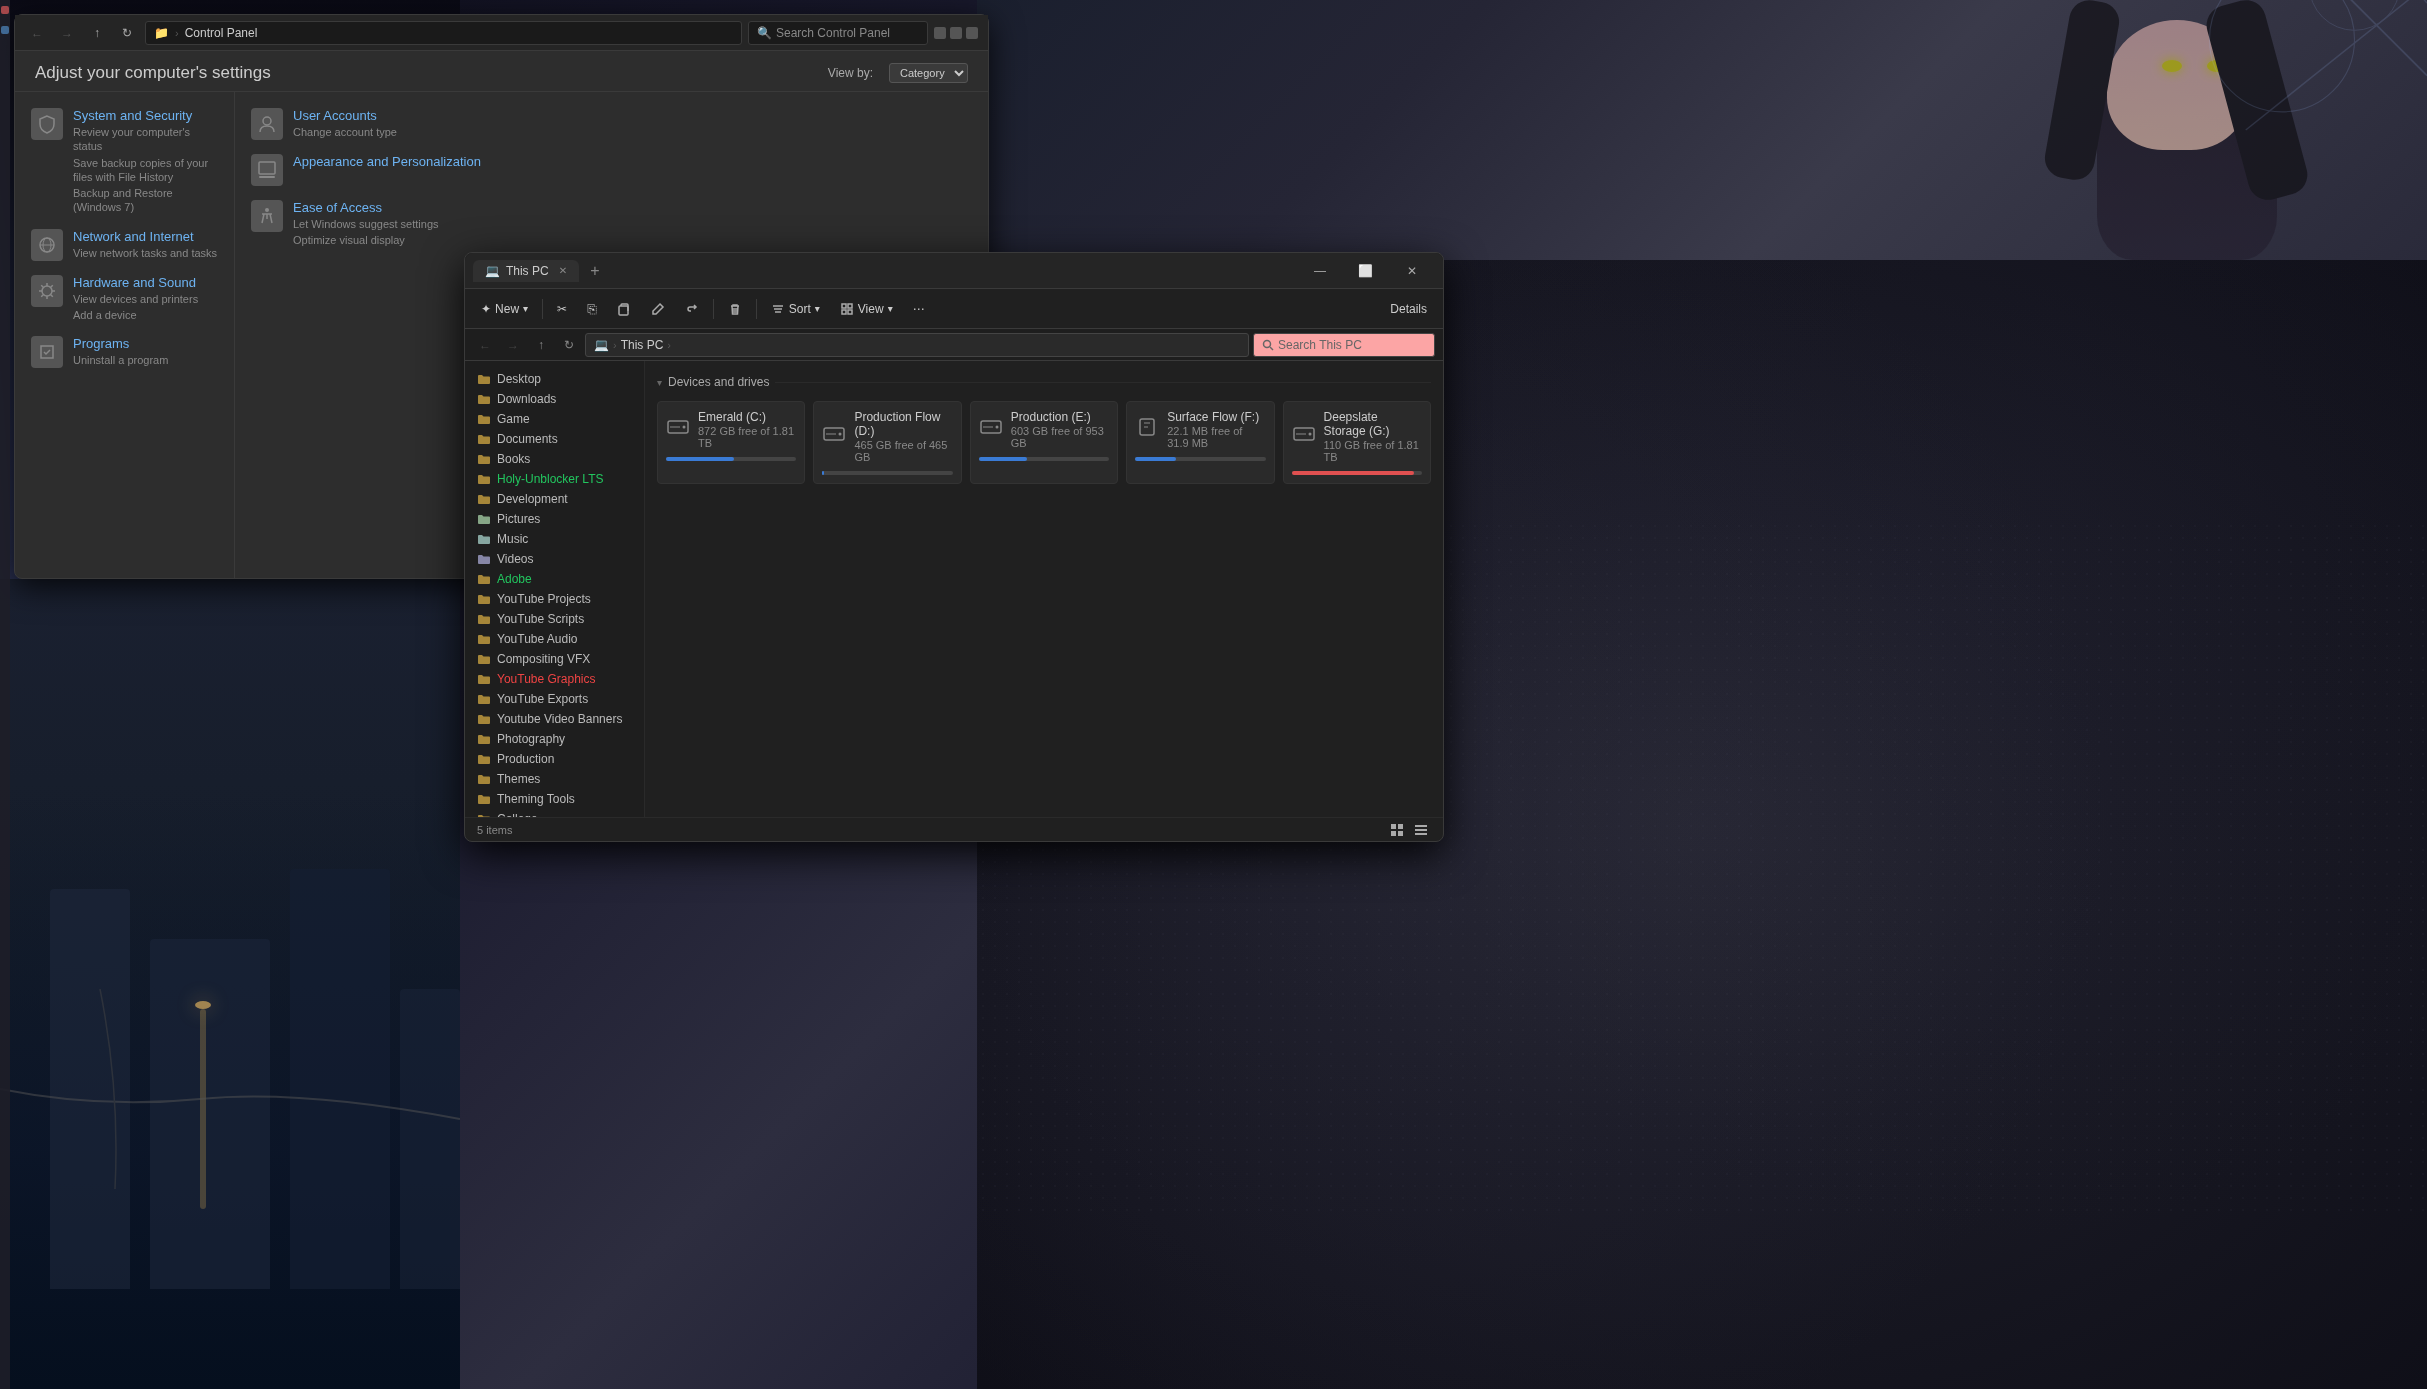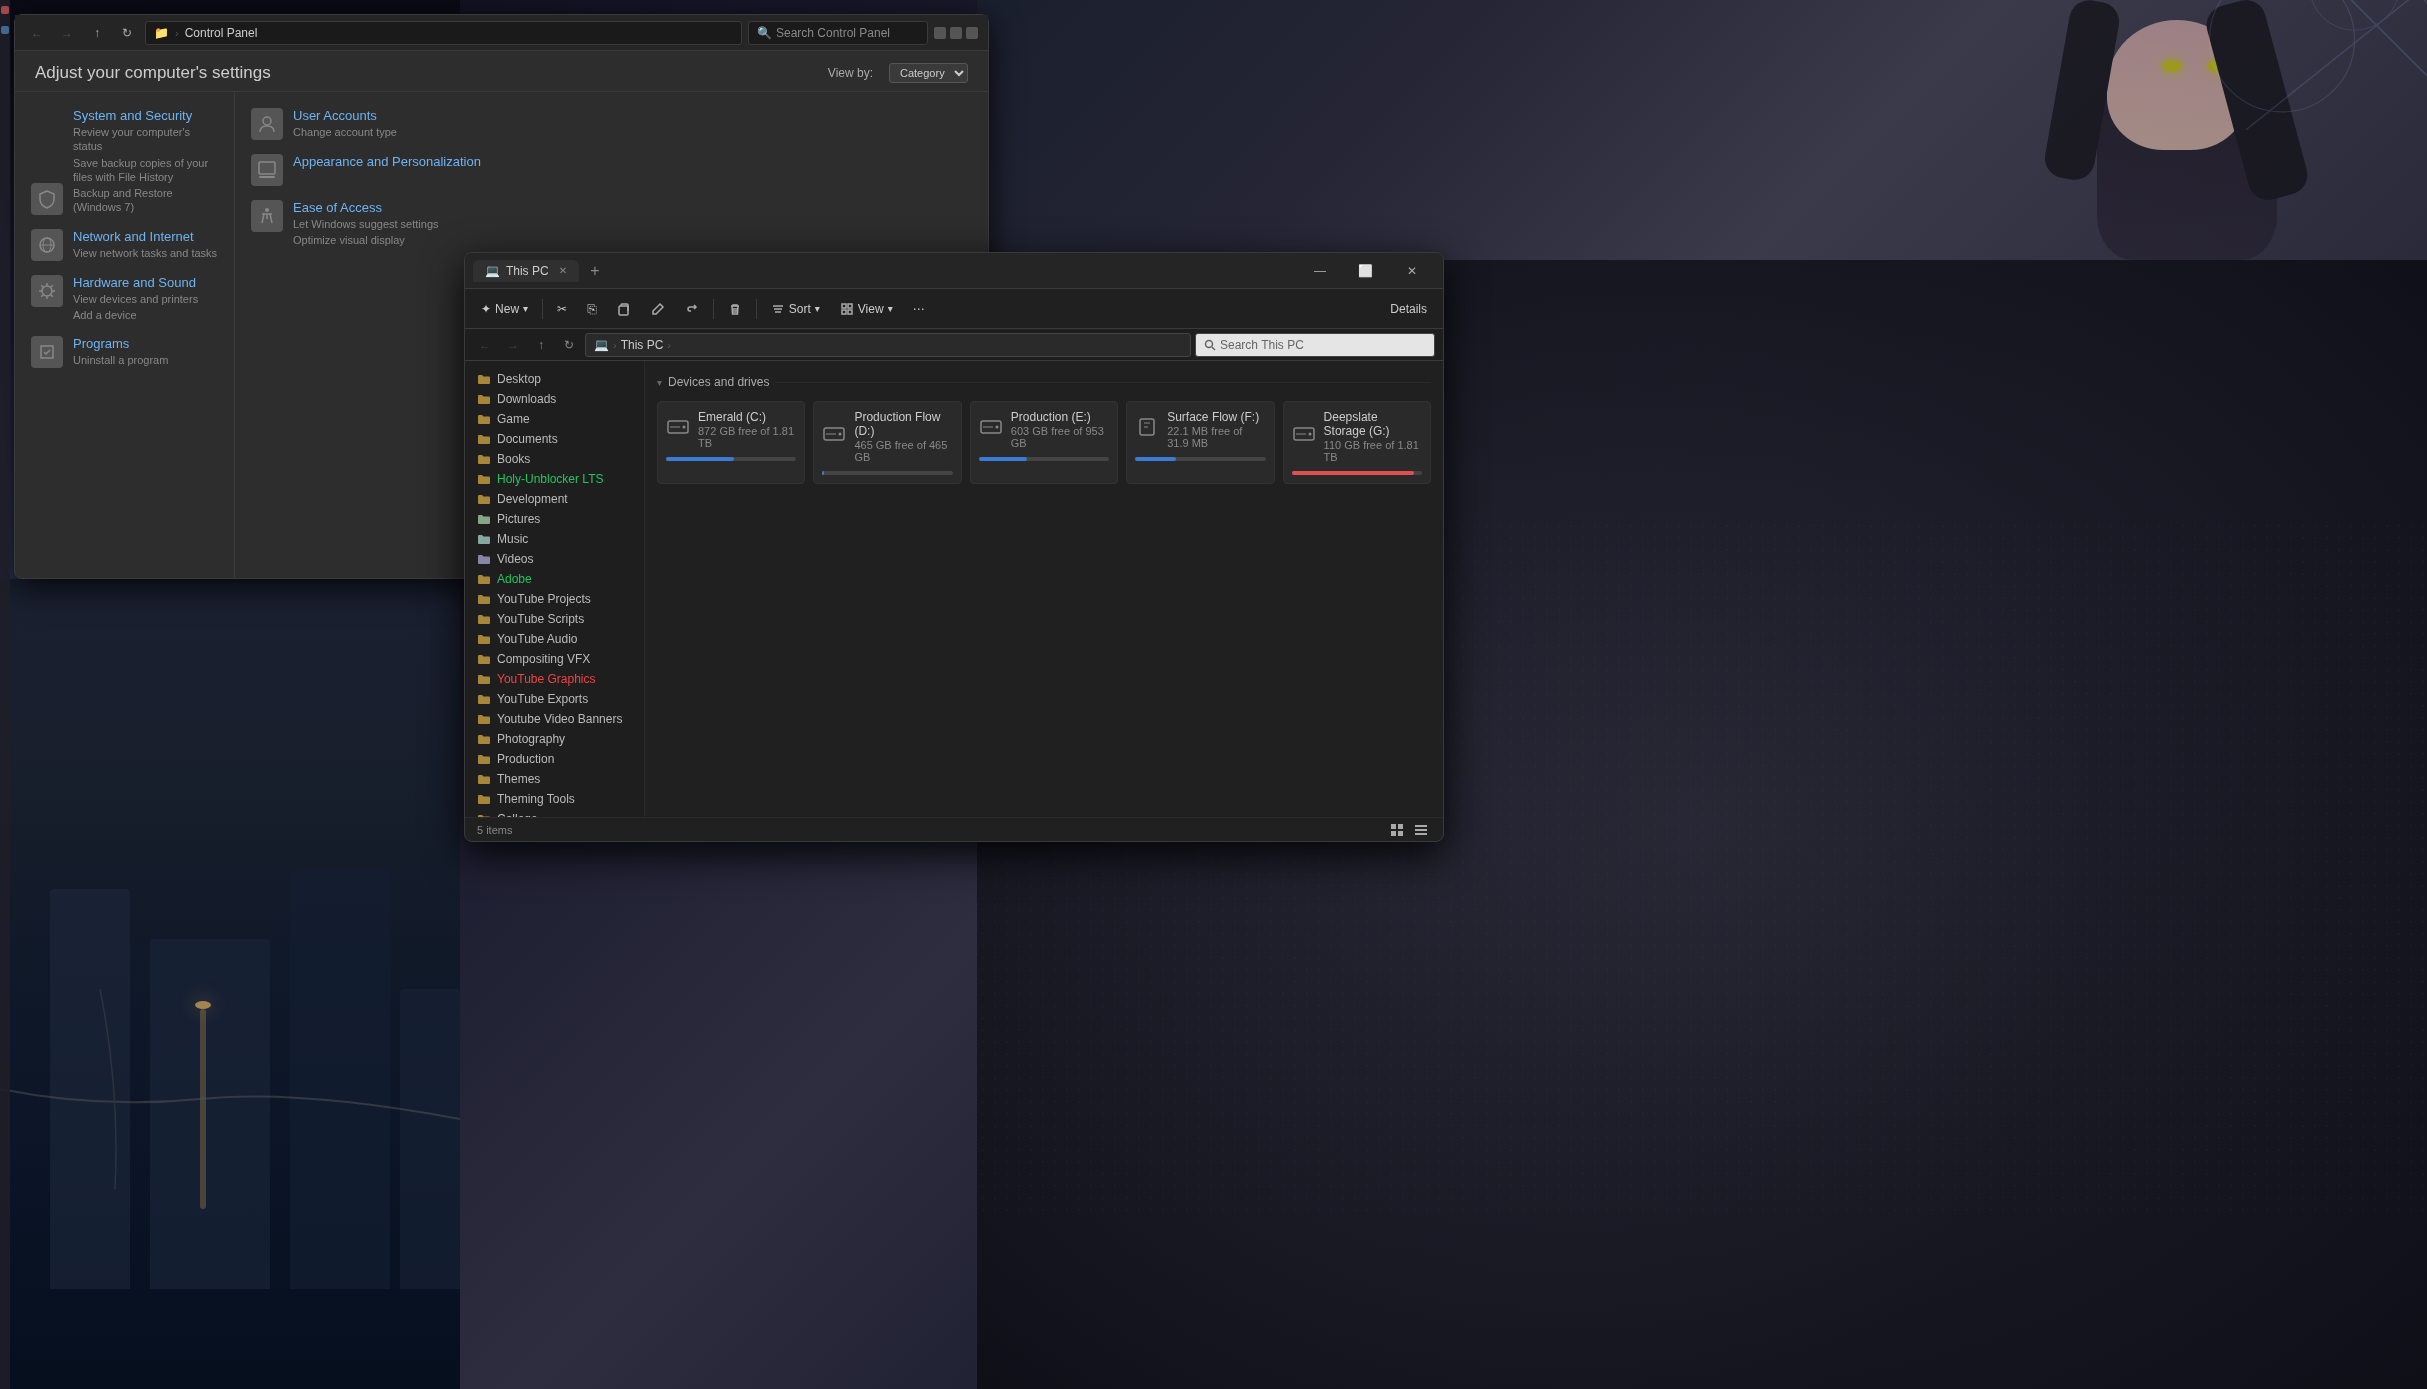--- a/index.html
+++ b/index.html
@@ -280,23 +280,23 @@
       border: 1px solid #444;
       border-radius: 3px;
       display: flex;
       align-items: center;
       padding: 0 8px;
       font-size: 12px;
       color: #ccc;
       gap: 4px;
     }
     .fe-search {
-      width: 240px;
+      width: 182px;
       height: 24px;
-      background: #e5e5e5;
+      background: #fca5a5;
       border: 1px solid #444;
       border-radius: 3px;
       display: flex;
       align-items: center;
       padding: 0 8px;
       font-size: 12px;
       color: #666;
       gap: 4px;
     }
 
@@ -524,21 +524,21 @@
     <div style="font-size:17px;color:#ccc;">Adjust your computer's settings</div>
     <div style="margin-left:auto;display:flex;align-items:center;gap:16px;font-size:12px;color:#aaa;">
       <span>View by:</span>
       <select class="viewby-select"><option>Category</option></select>
     </div>
   </div>
 
   <div class="cp-body">
 
     <div class="cp-nav">
-      <div class="cp-category" style="margin-bottom:14px;align-items:flex-end;">
+      <div class="cp-category" style="margin-bottom:14px;">
         <div class="cp-cat-icon">
           <svg width="20" height="20" viewBox="0 0 20 20">
               <path d="M10 2L3 5v5c0 4.5 3 7.5 7 9 4-1.5 7-4.5 7-9V5z" fill="none" stroke="#888" stroke-width="1.5"></path>
             </svg>
         </div>
         <div>
           <div class="cp-cat-title">System and Security</div>
           <div class="cp-cat-desc">Review your computer's status</div>
           <div class="cp-cat-desc">Save backup copies of your files with File History</div>
           <div class="cp-cat-desc">Backup and Restore (Windows 7)</div>

